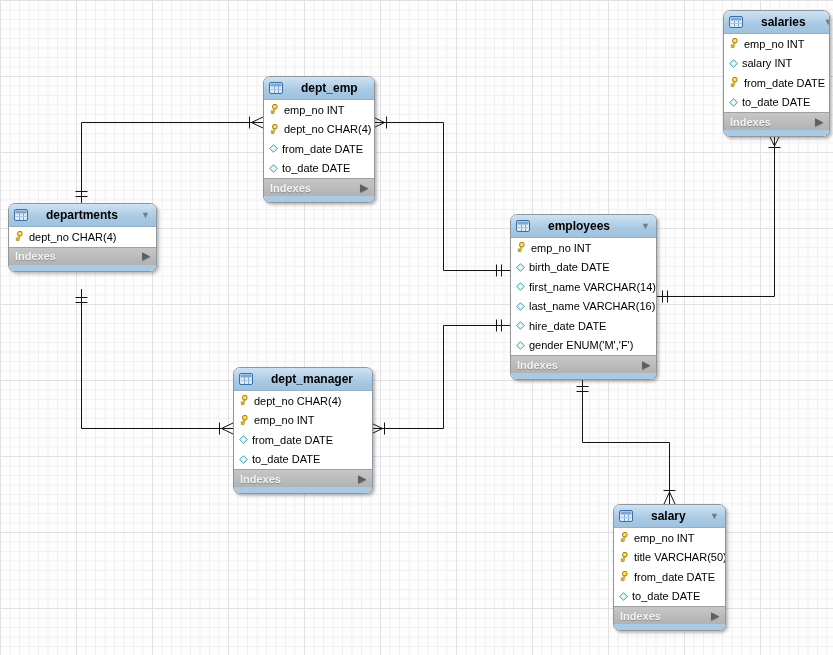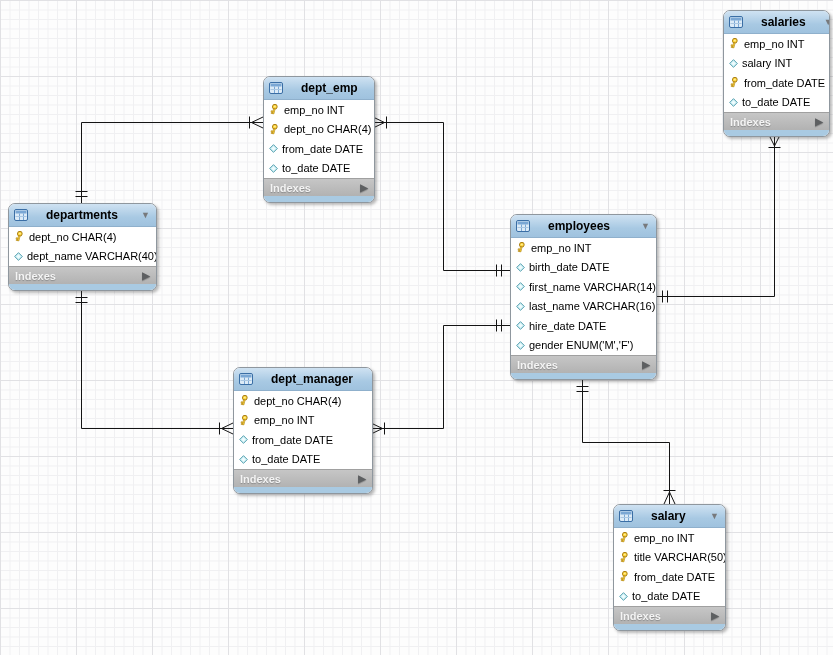--- a/index.html
+++ b/index.html
@@ -198,26 +198,20 @@
         </svg>
       <span class="tname">departments</span>
       <span class="tri">▼</span>
     </div>
     <div class="trow">
       <svg class="ic" width="11" height="11">
           <use href="#ic-key"></use>
         </svg>
       <span>dept_no CHAR(4)</span>
     </div>
-    <div class="trow">
-      <svg class="ic" width="9" height="9">
-          <use href="#ic-diamond"></use>
-        </svg>
-      <span>dept_name VARCHAR(40)</span>
-    </div>
     <div class="tfoot">
       <span class="flabel">Indexes</span>
       <span class="farrow">▶</span>
     </div>
     <div class="tstrip"></div>
   </div>
 
   <div class="table" style="left:510px;top:214px;width:145px;">
     <div class="thead">
       <svg class="ic" width="14" height="12">

